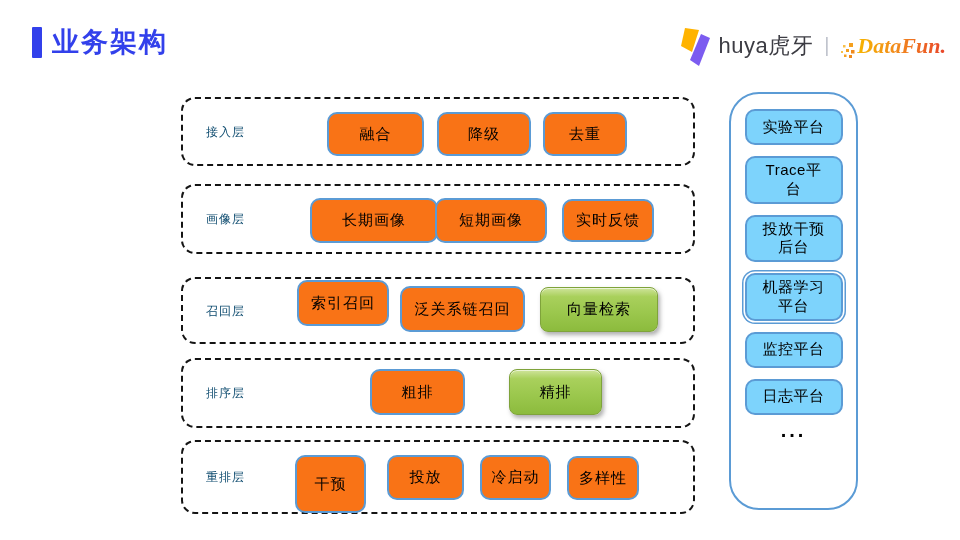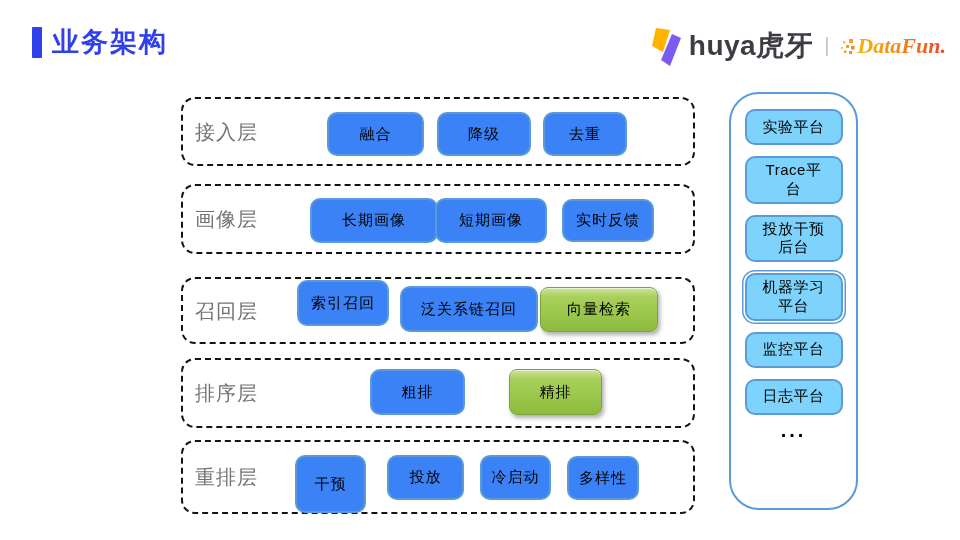--- a/index.html
+++ b/index.html
@@ -6,54 +6,54 @@
   .stage{position:relative;width:960px;height:540px;background:#ffffff;overflow:hidden;
          font-family:"Liberation Sans","DejaVu Sans",sans-serif;color:#000;}
 
   
   .titleblock{position:absolute;left:32px;top:27px;display:flex;align-items:center;gap:10px;}
   .titlebar{display:block;width:10px;height:31px;background:#3240EB;border-radius:1px;}
   .pagetitle{margin:0;font-size:27px;font-weight:800;color:#3240EB;letter-spacing:2px;line-height:1.1;}
 
   .logos{position:absolute;right:14px;top:24px;display:flex;align-items:center;gap:11px;height:44px;}
   .huya{display:flex;align-items:center;gap:7px;}
-  .huyatext{font-size:28px;font-weight:700;color:#3C3C43;letter-spacing:0.5px;}
+  .huyatext{font-size:22px;font-weight:400;color:#3C3C43;letter-spacing:0.5px;}
   .logosep{font-size:20px;color:#BFC3CC;font-weight:300;transform:translateY(-1px);}
-  .datafun{display:flex;align-items:center;gap:2px;}
+  .datafun{display:flex;align-items:flex-end;gap:2px;}
   .dftext{font-size:22px;font-weight:800;font-style:italic;
           font-family:"Liberation Serif","DejaVu Serif",serif;
           background:linear-gradient(90deg,#F7B500 0%,#F28A1C 45%,#E8442B 100%);
           -webkit-background-clip:text;background-clip:text;color:transparent;}
 
   
   .layer{position:absolute;left:181px;width:514px;border:2px dashed #141414;border-radius:14px;box-sizing:border-box;background:#fff;}
   .l1{top:97px;height:69px}
   .l2{top:184px;height:70px}
   .l3{top:277px;height:67px}
   .l4{top:358px;height:70px}
   .l5{top:440px;height:74px}
-  .ll{position:absolute;left:12px;top:50%;transform:translateY(-50%);font-size:20px;color:#737373;letter-spacing:1px;}
+  .ll{position:absolute;left:23px;top:50%;transform:translateY(-50%);font-size:12px;color:#0c4a6e;letter-spacing:1px;}
 
-  .box{position:absolute;box-sizing:border-box;background:#3b82f6;border:2px solid #5B9BD5;border-radius:10px;
+  .box{position:absolute;box-sizing:border-box;background:#f97316;border:2px solid #5B9BD5;border-radius:10px;
        display:flex;align-items:center;justify-content:center;font-size:15px;color:#000;letter-spacing:1px;}
   .green{border:1px solid #7FA33B;
        background:linear-gradient(180deg,#CFE49B 0%,#A9D05C 20%,#9CC84E 55%,#8CBB3D 100%);
        box-shadow:2px 3px 4px rgba(110,110,110,.55), inset 0 1px 0 rgba(255,255,255,.6);
        border-radius:8px;}
 
   .b00{top:13px;height:44px;left:144px;width:97px}
   .b01{top:13px;height:44px;left:254px;width:94px}
   .b02{top:13px;height:44px;left:360px;width:84px}
 
   .b10{top:12px;height:45px;left:127px;width:128px}
   .b11{top:12px;height:45px;left:252px;width:112px}
   .b12{top:13px;height:43px;left:379px;width:92px}
 
   .b20{top:1px;height:46px;left:114px;width:92px}
-  .b21{top:7px;height:46px;left:217px;width:138px}
+  .b21{top:7px;height:46px;left:217px;width:125px}
   .b22{top:8px;height:45px;left:357px;width:118px}
 
   .b30{top:9px;height:46px;left:187px;width:95px}
   .b31{top:9px;height:46px;left:326px;width:93px}
 
   .b40{top:13px;height:58px;left:112px;width:71px}
   .b41{top:13px;height:45px;left:204px;width:77px}
   .b42{top:13px;height:45px;left:297px;width:71px}
   .b43{top:14px;height:44px;left:384px;width:72px}
 

